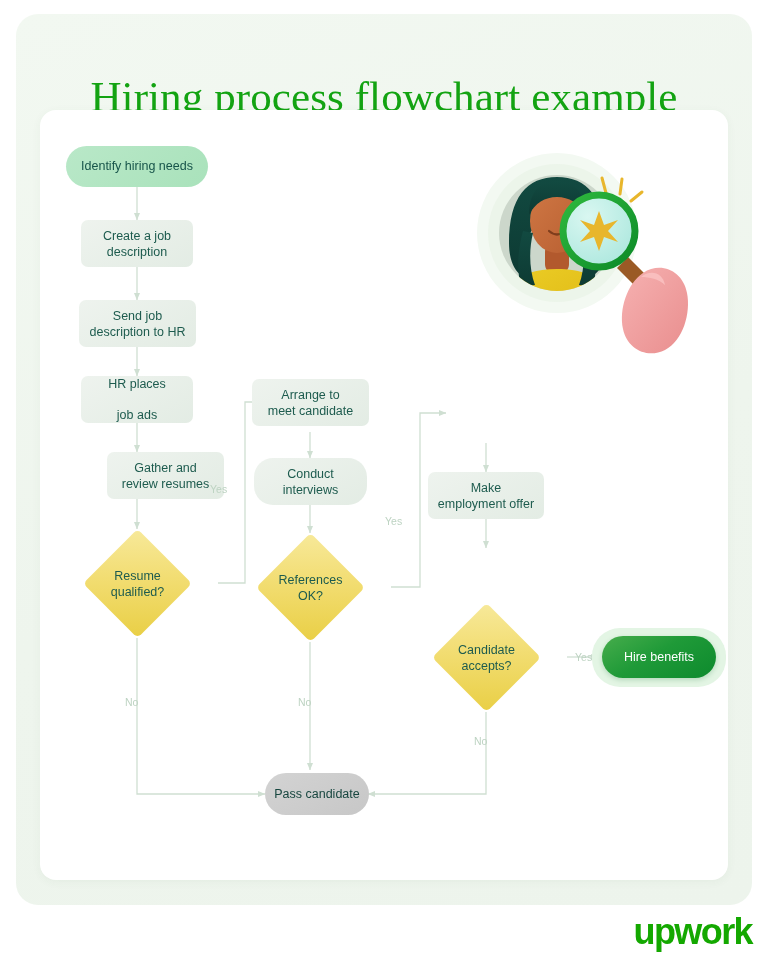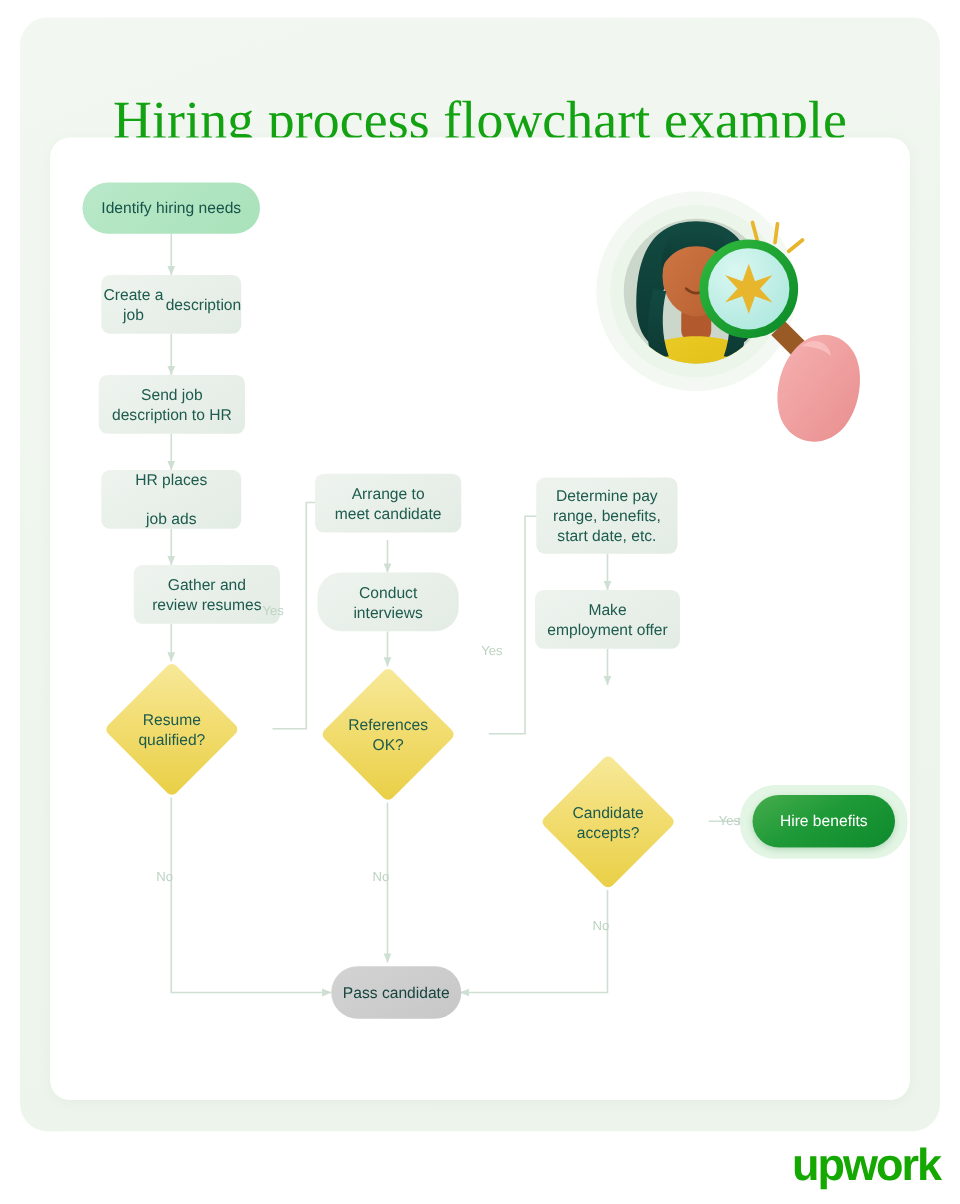--- a/index.html
+++ b/index.html
@@ -138,21 +138,21 @@
           <path d="M270,532 L270,660"></path>
 
           <path d="M446,602 L446,684 L328,684"></path>
         </g>
       </svg>
 
       <div class="node n-start" style="left:26px;top:36px;width:142px;height:41px;">
         <span>Identify hiring needs</span>
       </div>
 
-      <div class="node n-proc" style="left:41px;top:110px;width:112px;height:47px;flex-direction:row;">
+      <div class="node n-proc" style="left:41px;top:110px;width:112px;height:47px;flex-direction:column;">
         <span>Create a job</span>
         <span>description</span>
       </div>
 
       <div class="node n-proc" style="left:39px;top:190px;width:117px;height:47px;flex-direction:column;">
         <span>Send job</span>
         <span>description to HR</span>
       </div>
 
       <div class="node n-proc" style="left:41px;top:266px;width:112px;height:47px;flex-direction:column;justify-content:space-between;">
@@ -184,25 +184,20 @@
       </div>
 
       <div class="node n-dec" style="left:232px;top:439px;width:77px;height:77px;">
         <div class="dia-shape"></div>
         <div class="dia-text">
           <span>References</span>
           <span>OK?</span>
         </div>
       </div>
 
-      <div class="node n-proc" style="left:389px;top:272px;width:113px;height:61px;flex-direction:column;">
-        <span>Determine pay</span>
-        <span>range, benefits,</span>
-        <span>start date, etc.</span>
-      </div>
 
       <div class="node n-proc" style="left:388px;top:362px;width:116px;height:47px;flex-direction:column;">
         <span>Make</span>
         <span>employment offer</span>
       </div>
 
       <div class="node n-dec" style="left:408px;top:509px;width:77px;height:77px;">
         <div class="dia-shape"></div>
         <div class="dia-text">
           <span>Candidate</span>

